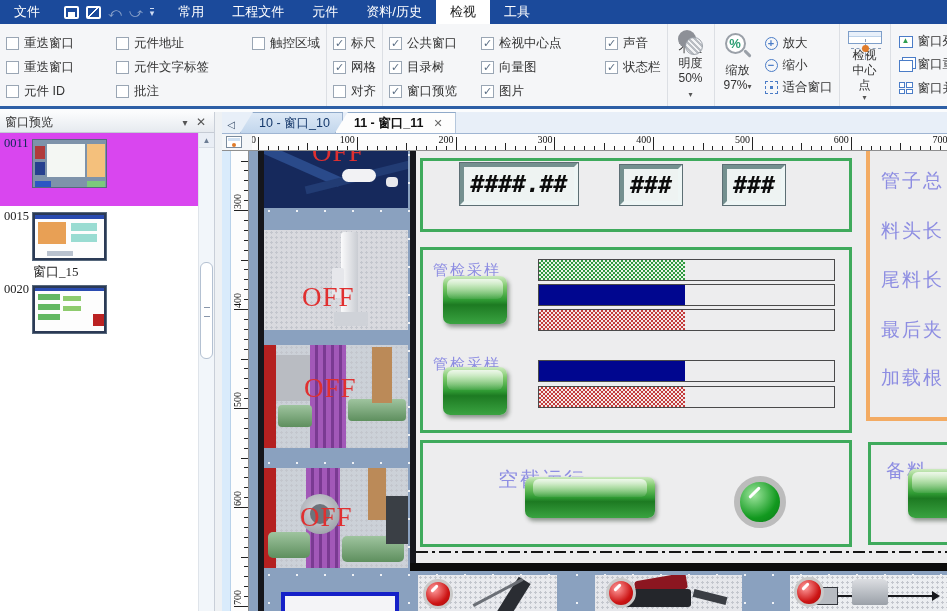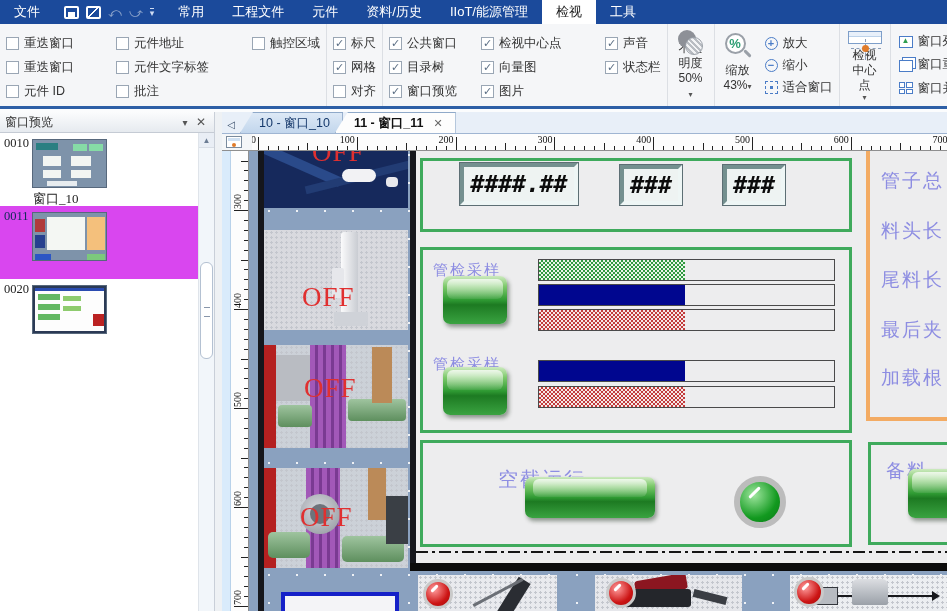--- a/index.html
+++ b/index.html
@@ -156,21 +156,20 @@
       <span class="qicon floppy"></span>
       <span class="qicon imgexp"></span>
       <span class="arrow-glyph">⤺</span>
       <span class="arrow-glyph">⤻</span>
       <span class="qcaret">▾</span>
     </div>
     <div class="menu-item">常用</div>
     <div class="menu-item">工程文件</div>
     <div class="menu-item">元件</div>
     <div class="menu-item">资料/历史</div>
-    <div class="menu-item">IIoT/能源管理</div>
     <div class="menu-item active">检视</div>
     <div class="menu-item">工具</div>
   </div>
 
   <div id="ribbon">
     <div class="rgroup">
       <div class="cbgrid" style="grid-template-columns:96px 122px auto;padding-top:2px;">
         <label class="cb" style="grid-area:1/1">
             <span class="box">
               <span class="mark">✓</span>
@@ -297,21 +296,21 @@
       <span class="rlabel2">不透明度</span>
       <span class="rlabel2"><span>50%</span> <span class="caret">▾</span></span>
     </div>
     <div class="rgroup" style="display:flex;gap:10px;">
       <div class="bigbtn" style="padding:2px 2px;">
         <span class="zoom-icon">
             <span class="lens">%</span>
             <span class="handle"></span>
           </span>
         <span class="rlabel2">缩放</span>
-        <span class="rlabel2"><span>43%</span><span class="caret">▾</span></span>
+        <span class="rlabel2"><span>97%</span><span class="caret">▾</span></span>
       </div>
       <div style="display:flex;flex-direction:column;justify-content:space-between;padding:3px 0;">
         <div class="smallrow">
             <span class="circ-icon">+</span>
             <span>放大</span>
           </div>
         <div class="smallrow">
             <span class="circ-icon">−</span>
             <span>缩小</span>
           </div>
@@ -355,29 +354,29 @@
   <div id="gap-strip"></div>
 
   <div id="sidepanel">
     <div id="panel-header">
       <span>窗口预览</span>
       <span class="sp"></span>
       <span class="ph-btn">▾</span>
       <span class="ph-btn" style="font-size:12px;">✕</span>
     </div>
     <div id="win-list">
-      <div class="win-item">
-        <span class="win-id">0010</span>
-        <div class="thumb v10"></div>
-        <span class="win-name">窗口_10</span>
-      </div>
       <div class="win-item selected">
         <span class="win-id">0011</span>
         <div class="thumb v11"></div>
         <span class="win-name">窗口_11</span>
+      </div>
+      <div class="win-item">
+        <span class="win-id">0015</span>
+        <div class="thumb v15"></div>
+        <span class="win-name">窗口_15</span>
       </div>
       <div class="win-item">
         <span class="win-id">0020</span>
         <div class="thumb v16"></div>
         <span class="win-name"></span>
       </div>
     </div>
     <div id="panel-scroll">
       <div class="up">▲</div>
       <div class="sthumb"></div>

